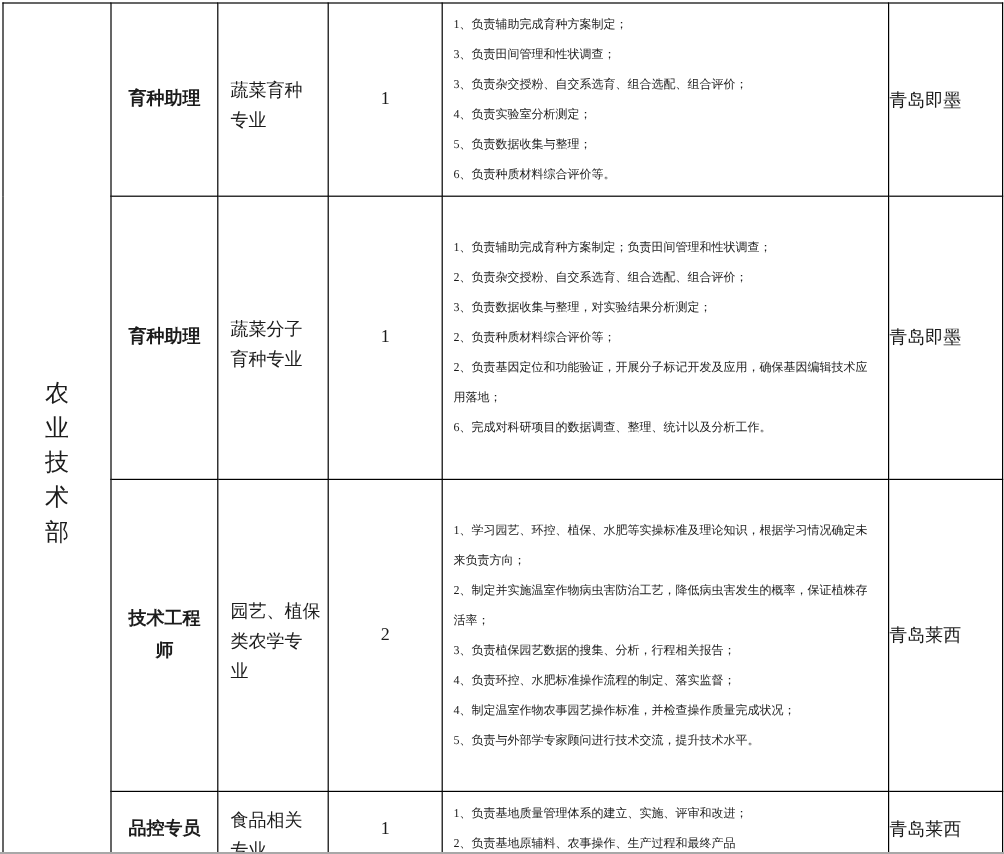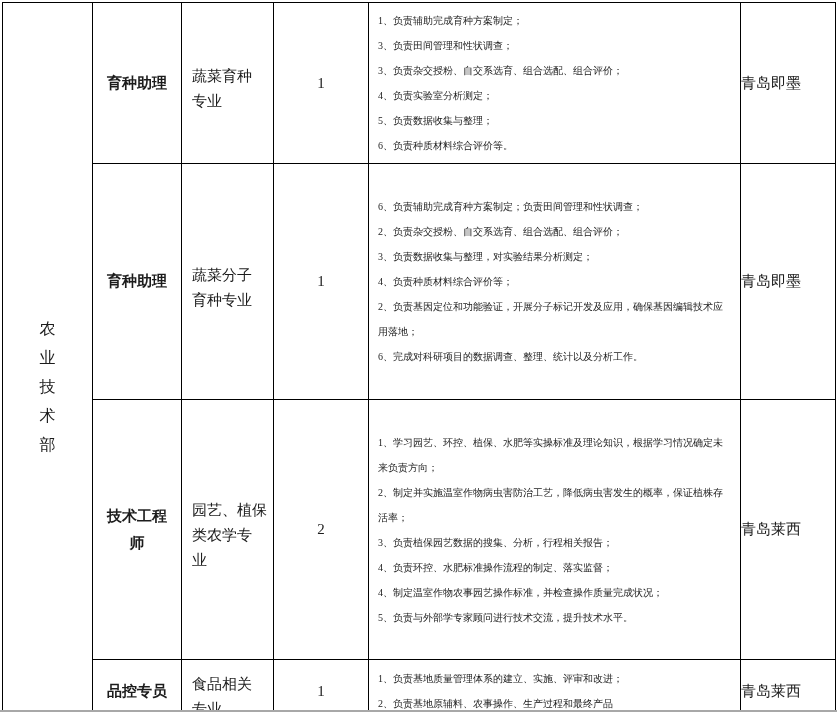--- a/index.html
+++ b/index.html
@@ -29,21 +29,21 @@
   }
   tr.r1 { height: 160px; }
   tr.r2 { height: 236px; }
   tr.r3 { height: 260px; }
   tr.r4 { height: 58px; }
   .dept-cell { text-align: center; }
   .vtext {
     width: 20px;
     margin: 0 auto;
     padding-top: 48px;
-    font-size: 16px;
+    font-size: 20px;
     line-height: 29px;
     word-break: break-all;
     text-align: center;
     letter-spacing: 0;
   }
   .pos-cell {
     text-align: center;
     white-space: pre-line;
     line-height: 27px;
     padding: 0 4px;
@@ -110,24 +110,24 @@
         </td>
         <td class="loc-cell">青岛即墨</td>
       </tr>
       <tr class="r2">
         <td class="pos-cell">育种助理</td>
         <td class="major-cell">蔬菜分子
 育种专业</td>
         <td class="count-cell">1</td>
         <td class="duties-cell">
           <div>
-              <div class="duty">6、负责辅助完成育种方案制定；负责田间管理和性状调查；</div>
+              <div class="duty">1、负责辅助完成育种方案制定；负责田间管理和性状调查；</div>
               <div class="duty">2、负责杂交授粉、自交系选育、组合选配、组合评价；</div>
               <div class="duty">3、负责数据收集与整理，对实验结果分析测定；</div>
-              <div class="duty">4、负责种质材料综合评价等；</div>
+              <div class="duty">2、负责种质材料综合评价等；</div>
               <div class="duty">2、负责基因定位和功能验证，开展分子标记开发及应用，确保基因编辑技术应用落地；</div>
               <div class="duty">6、完成对科研项目的数据调查、整理、统计以及分析工作。</div>
             </div>
         </td>
         <td class="loc-cell">青岛即墨</td>
       </tr>
       <tr class="r3">
         <td class="pos-cell">技术工程
 师</td>
         <td class="major-cell">园艺、植保

